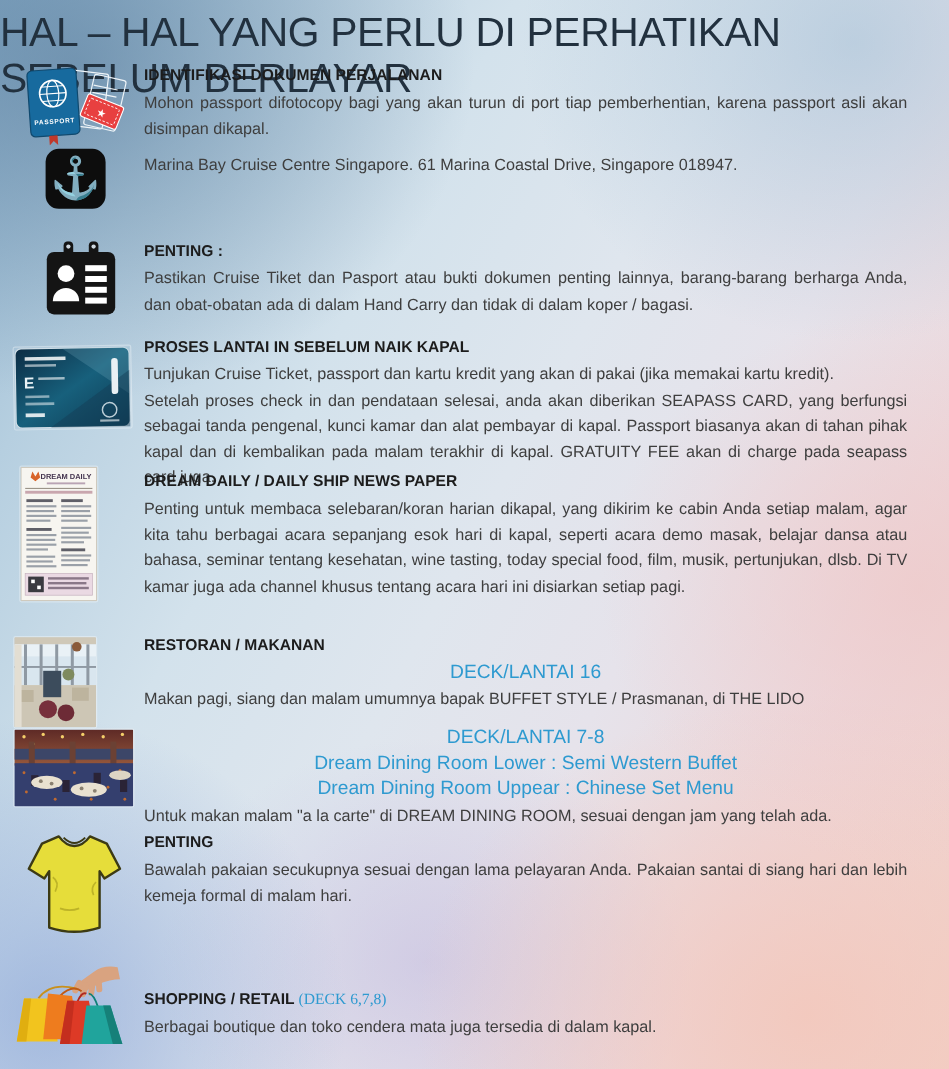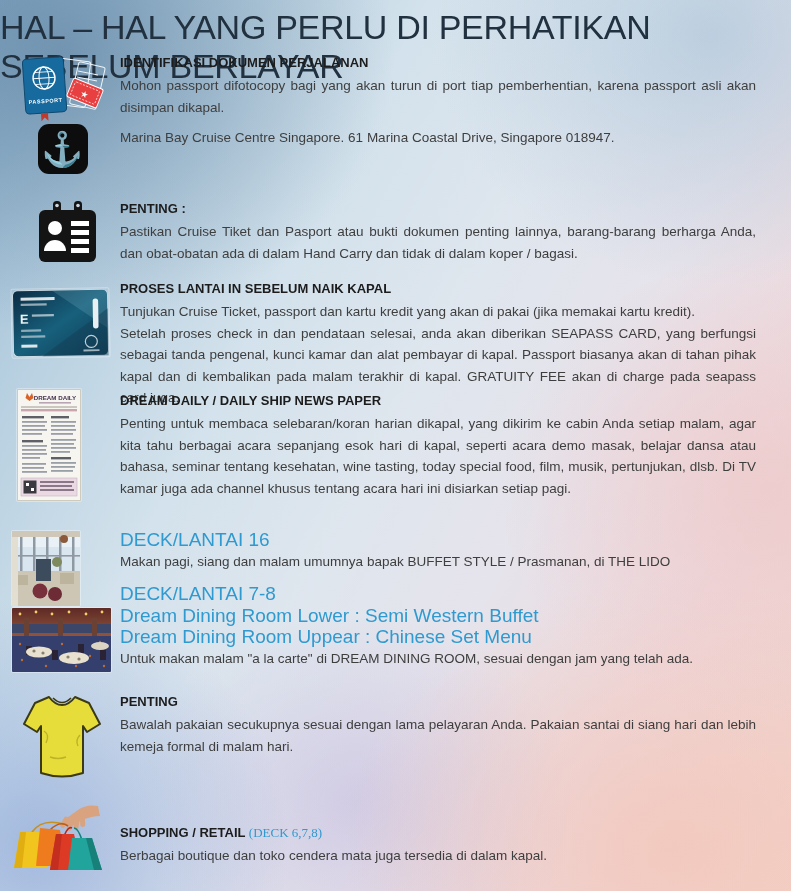--- a/index.html
+++ b/index.html
@@ -17,21 +17,21 @@
   }
   .title {
     position:absolute; top:8px; left:0; width:100%;
     text-align:left; font-size:34px; font-weight:400;
     color:#22313f; letter-spacing:-0.3px; margin:0;
   }
   .sec { position:absolute; left:120px; width:636px; }
   .h   { font-size:13px; font-weight:700; color:#1c1c1c; line-height:18px; margin:0 0 3px 0; }
   .b   { font-size:13.5px; color:#3e3e3e; line-height:21.5px; margin:0; text-align:justify; }
   .blue{ color:#2E9AD0;font-family:Liberation Serif, serif; }
-  .bl  { font-size:19px; line-height:21.5px; margin:0; color:#2E9AD0; }
+  .bl  { font-size:16px; line-height:21.5px; margin:0; color:#2E9AD0;text-align:center; }
   .gap { height:11px; }
   .ico { position:absolute; }
   .anchor-box {
     position:absolute; left:38px; top:124px; width:50px; height:50px;
     background:#0d0d0d; border-radius:11px;
     display:flex; align-items:center; justify-content:center;
     color:#ffffff; font-size:34px; line-height:1;
   }
   svg text { font-family:"Liberation Sans", sans-serif; }
   .photo { position:absolute; border-radius:1px; box-shadow:0 0 0 1px rgba(255,255,255,0.35); }
@@ -247,20 +247,21 @@
     <ellipse cx="62" cy="50" rx="15" ry="6" fill="#e9e1d0"></ellipse>
     <ellipse cx="88" cy="38" rx="9" ry="4" fill="#ddd5c4"></ellipse>
     <g fill="#8a8070">
       <circle cx="22" cy="43" r="1.6"></circle>
         <circle cx="31" cy="45" r="1.6"></circle>
       <circle cx="56" cy="49" r="1.6"></circle>
         <circle cx="67" cy="51" r="1.6"></circle>
     </g>
   </svg>
   <div class="sec" style="top:529px;">
+    <p class="h">RESTORAN / MAKANAN</p>
     <p class="bl">DECK/LANTAI 16</p>
     <p class="b">Makan pagi, siang dan malam umumnya bapak BUFFET STYLE / Prasmanan, di THE LIDO</p>
     <div class="gap"></div>
     <p class="bl">DECK/LANTAI 7-8</p>
     <p class="bl">Dream Dining Room Lower : Semi Western Buffet</p>
     <p class="bl">Dream Dining Room Uppear : Chinese Set Menu</p>
     <p class="b">Untuk makan malam "a la carte" di DREAM DINING ROOM, sesuai dengan jam yang telah ada.</p>
   </div>
 
   <svg class="ico" style="left:20px; top:691px;" width="84" height="92" viewBox="0 0 84 92">

